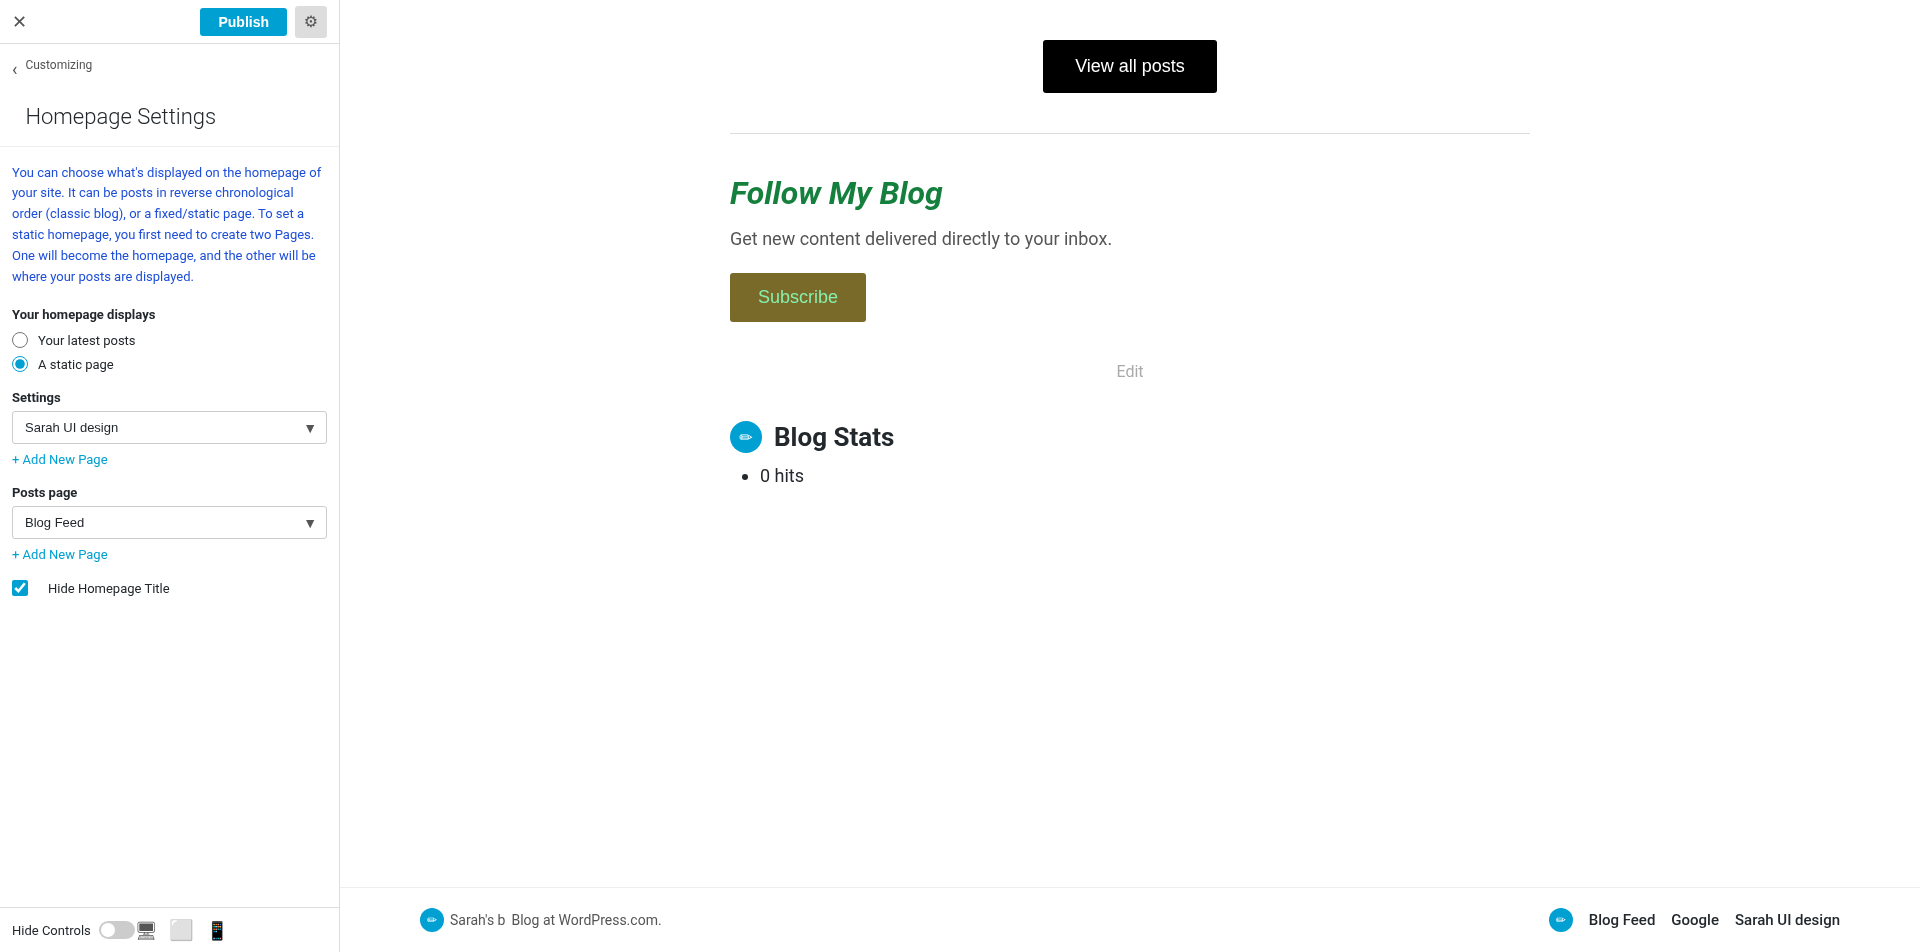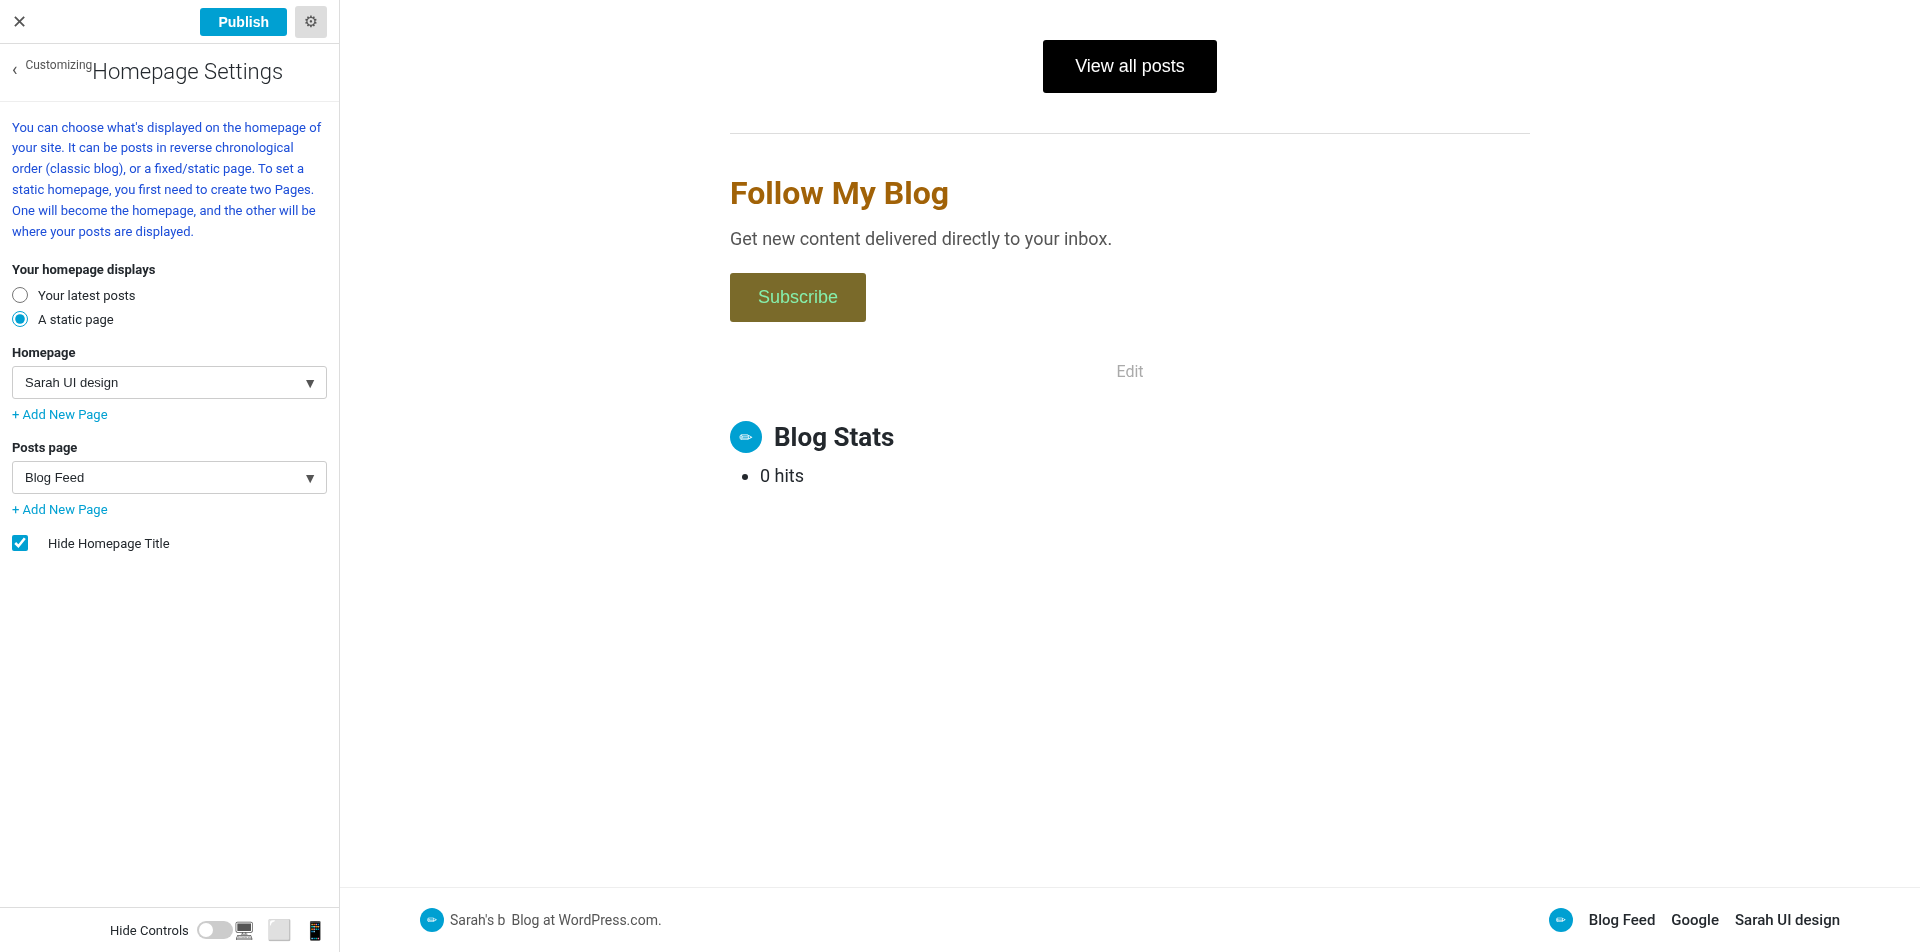--- a/index.html
+++ b/index.html
@@ -70,21 +70,22 @@
     #back-arrow {
       font-size: 18px;
       color: #555;
       cursor: pointer;
       margin-top: 2px;
       line-height: 1;
     }
 
     #breadcrumb-text {
       display: flex;
-      flex-direction: row;
+      flex-direction: column;
+      gap: 31px;
     }
 
     #customizing-label {
       font-size: 12px;
       color: #555;
     }
 
     #page-title {
       font-size: 22px;
       font-weight: 300;
@@ -197,21 +198,21 @@
     .checkbox-label {
       font-size: 13px;
       color: #23282d;
     }
 
     #bottom-bar {
       border-top: 1px solid #ddd;
       padding: 10px 12px;
       display: flex;
       align-items: center;
-      justify-content: flex-end;
+      justify-content: flex-start;
       background: #fff;
     }
 
     #hide-controls-label {
       font-size: 13px;
       color: #23282d;
       display: flex;
       align-items: center;
       gap: 8px;
     }
@@ -283,22 +284,23 @@
       margin: 0 0 40px 0;
     }
 
     #follow-section {
       margin-bottom: 40px;
     }
 
     #follow-title {
       font-size: 32px;
       font-weight: 700;
-      color: #a16207;
+      color: #15803d;
       margin-bottom: 16px;
+      font-style: italic;
     }
 
     #follow-desc {
       font-size: 18px;
       color: #555;
       margin-bottom: 24px;
     }
 
     #subscribe-btn {
       background: #7a6a2a;
@@ -446,21 +448,21 @@
       <input type="radio" name="homepage-display" style="">
       <span class="radio-label">Your latest posts</span>
     </label>
 
     <label class="radio-option">
       <input type="radio" name="homepage-display" checked="" style="">
       <span class="radio-label">A static page</span>
     </label>
 
     <div class="field-group">
-      <div class="field-group-label">Homepage</div>
+      <div class="field-group-label">Settings</div>
       <div class="select-wrapper">
         <select>
           <option>Sarah UI design</option>
           <option>Sample Page</option>
         </select>
         <span class="select-arrow">▼</span>
       </div>
       <a class="add-new-page-link">+ Add New Page</a>
     </div>
 

